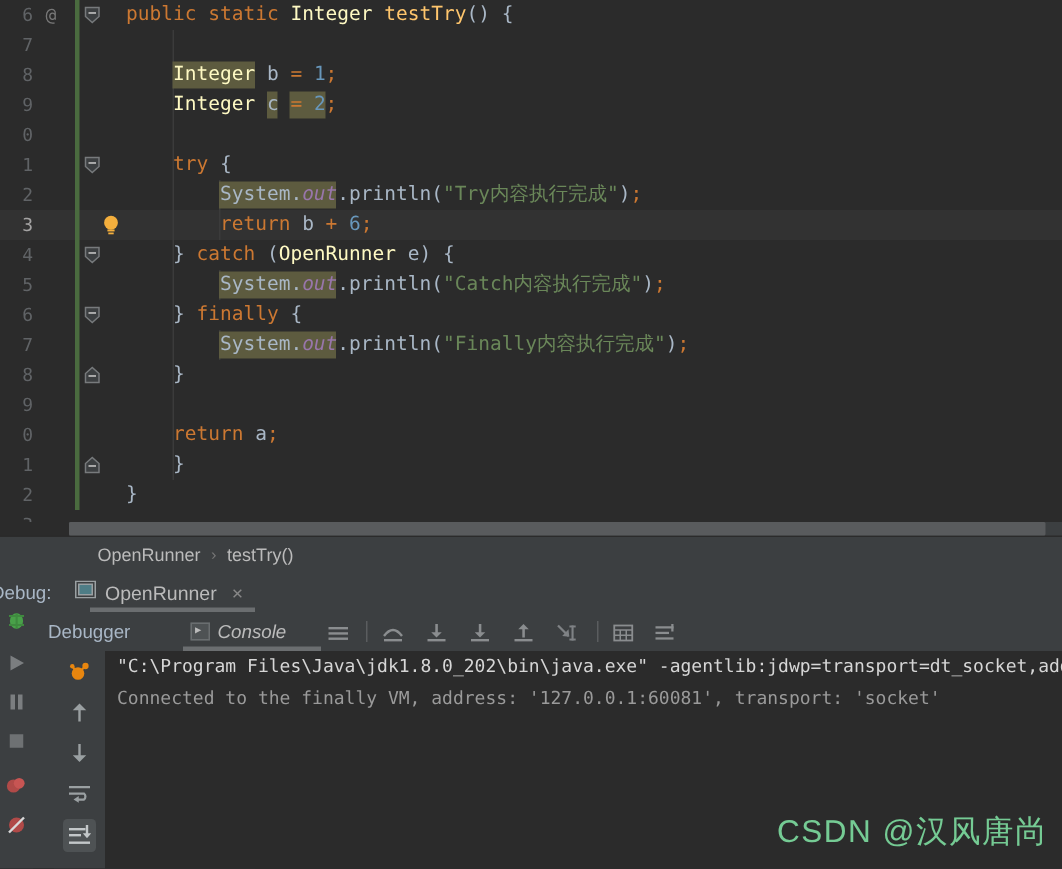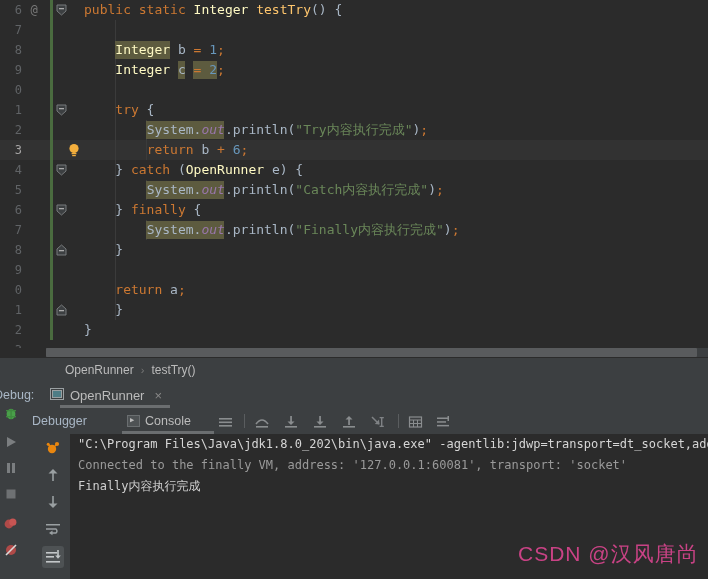--- a/index.html
+++ b/index.html
@@ -102,21 +102,21 @@
     height:21px;line-height:21px;white-space:pre;font-size:12px;
     font-family:"DejaVu Sans Mono","Liberation Mono",monospace;
     padding-left:8px;
   }
   .c-white{color:#d6d6d6;}
   .c-grey{color:#9a9a9a;}
   .c-out{color:#cfcfcf;}
 
   .watermark{
     position:absolute;left:518px;top:540px;
-    color:#ec4899;opacity:.82;font-size:21px;
+    color:#86efac;opacity:.82;font-size:21px;
     font-family:"Liberation Sans",sans-serif;
     letter-spacing:1px;pointer-events:none;
   }
 </style>
 </head>
 <body>
 
 <div class="app">
 
   <div class="editor">
@@ -227,21 +227,21 @@
       <svg width="16" height="16" viewBox="0 0 16 16">
           <circle cx="8" cy="8" r="5" fill="#b04a48"></circle>
           <line x1="3" y1="13" x2="13" y2="3" stroke="#d9d9d9" stroke-width="1.6"></line>
         </svg>
     </span>
   </div>
 
   <div class="dbg-tabs">
     <span class="dbg-tab" style="left:10px;">Debugger</span>
     <span class="console-ico" style="left:105px;"></span>
-    <span class="dbg-tab active" style="left:123px;">Console</span>
+    <span class="dbg-tab active" style="left:123px;font-style:italic;">Console</span>
     <div class="dbg-tab-underline" style="left:100px;width:92px;"></div>
 
     <span class="tico" style="left:196px;">
       <svg width="15" height="14" viewBox="0 0 15 14">
         <rect x="1" y="3" width="13" height="1.6" fill="#8a8d8f"></rect>
         <rect x="1" y="6.5" width="13" height="1.6" fill="#8a8d8f"></rect>
         <rect x="1" y="10" width="13" height="1.6" fill="#8a8d8f"></rect>
       </svg>
     </span>
     <div class="tsep" style="left:222px;"></div>
@@ -338,18 +338,17 @@
         <rect x="15.2" y="4" width="1.6" height="7" fill="#c3c7c9"></rect>
         <polygon points="13.2,9.5 18.8,9.5 16,12.8" fill="#c3c7c9"></polygon>
       </svg>
     </span>
   </div>
 
   <div class="console">
     <div id="console-lines">
         <div class="cline c-white">"C:\Program Files\Java\jdk1.8.0_202\bin\java.exe" -agentlib:jdwp=transport=dt_socket,address=</div>
         <div class="cline c-grey">Connected to the finally VM, address: '127.0.0.1:60081', transport: 'socket'</div>
-        <div class="cline c-out">Finally内容执行完成</div>
       </div>
   </div>
 
   <div class="watermark">CSDN @汉风唐尚</div>
 </div>
 
 </body></html>

